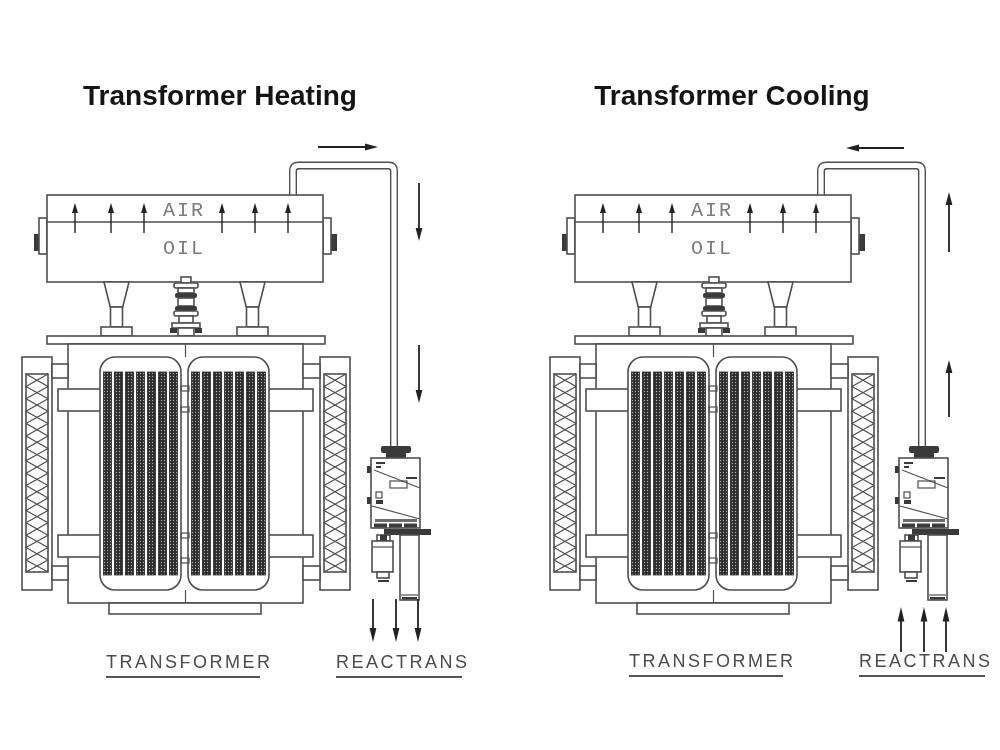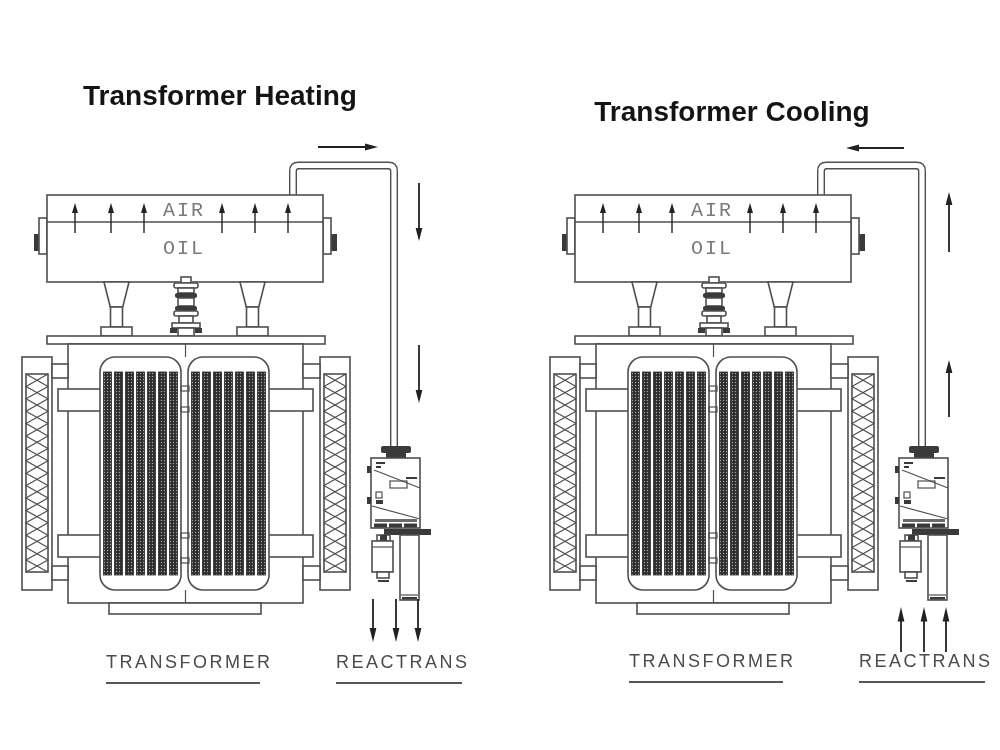--- a/index.html
+++ b/index.html
@@ -13,21 +13,21 @@
   .dk{fill:#3a3a3a;stroke:none;}
   .ar{stroke:#222222;stroke-width:1.8;fill:none;}
   .arh{fill:#222222;stroke:none;}
   
   .ttl{position:absolute;font-weight:700;font-size:28px;color:#141414;
        text-align:center;white-space:nowrap;}
   .tanklbl{position:absolute;color:#7b7b7b;font-size:20px;letter-spacing:2px;
        text-align:center;white-space:nowrap;font-family:Liberation Mono, monospace;}
   .cap{position:absolute;color:#4b4b4b;font-size:18px;letter-spacing:2.5px;
        text-align:center;white-space:nowrap;border-bottom:2px solid #565656;
-       padding-bottom:9px;}
+       padding-bottom:3px;}
 </style>
 </head>
 <body>
 
 <svg class="stage" width="1000" height="750" viewBox="0 0 1000 750">
   <defs>
 
     <pattern id="mesh" width="3" height="3" patternUnits="userSpaceOnUse">
       <rect width="3" height="3" fill="#2d2d2d"></rect>
       <circle cx="1.5" cy="1.5" r="0.65" fill="#a8a8a8"></circle>
@@ -211,21 +211,21 @@
       <polygon class="arh" points="924,607 920.6,621.5 927.4,621.5"></polygon>
     </g>
     <g>
       <line class="ar" x1="946" y1="652" x2="946" y2="621"></line>
       <polygon class="arh" points="946,607 942.6,621.5 949.4,621.5"></polygon>
     </g>
   </g>
 </svg>
 
 <div class="ttl" style="left:70px;top:80px;width:300px;">Transformer Heating</div>
-<div class="ttl" style="left:582px;top:96px;width:300px;">Transformer Cooling</div>
+<div class="ttl" style="left:582px;top:80px;width:300px;">Transformer Cooling</div>
 
 <div class="tanklbl" style="left:158px;top:199px;width:52px;">AIR</div>
 <div class="tanklbl" style="left:158px;top:237px;width:52px;">OIL</div>
 <div class="tanklbl" style="left:686px;top:199px;width:52px;">AIR</div>
 <div class="tanklbl" style="left:686px;top:237px;width:52px;">OIL</div>
 
 <div class="cap" style="left:106px;top:652px;width:154px;">TRANSFORMER</div>
 <div class="cap" style="left:336px;top:652px;width:126px;">REACTRANS</div>
 <div class="cap" style="left:629px;top:651px;width:154px;">TRANSFORMER</div>
 <div class="cap" style="left:859px;top:651px;width:126px;">REACTRANS</div>

